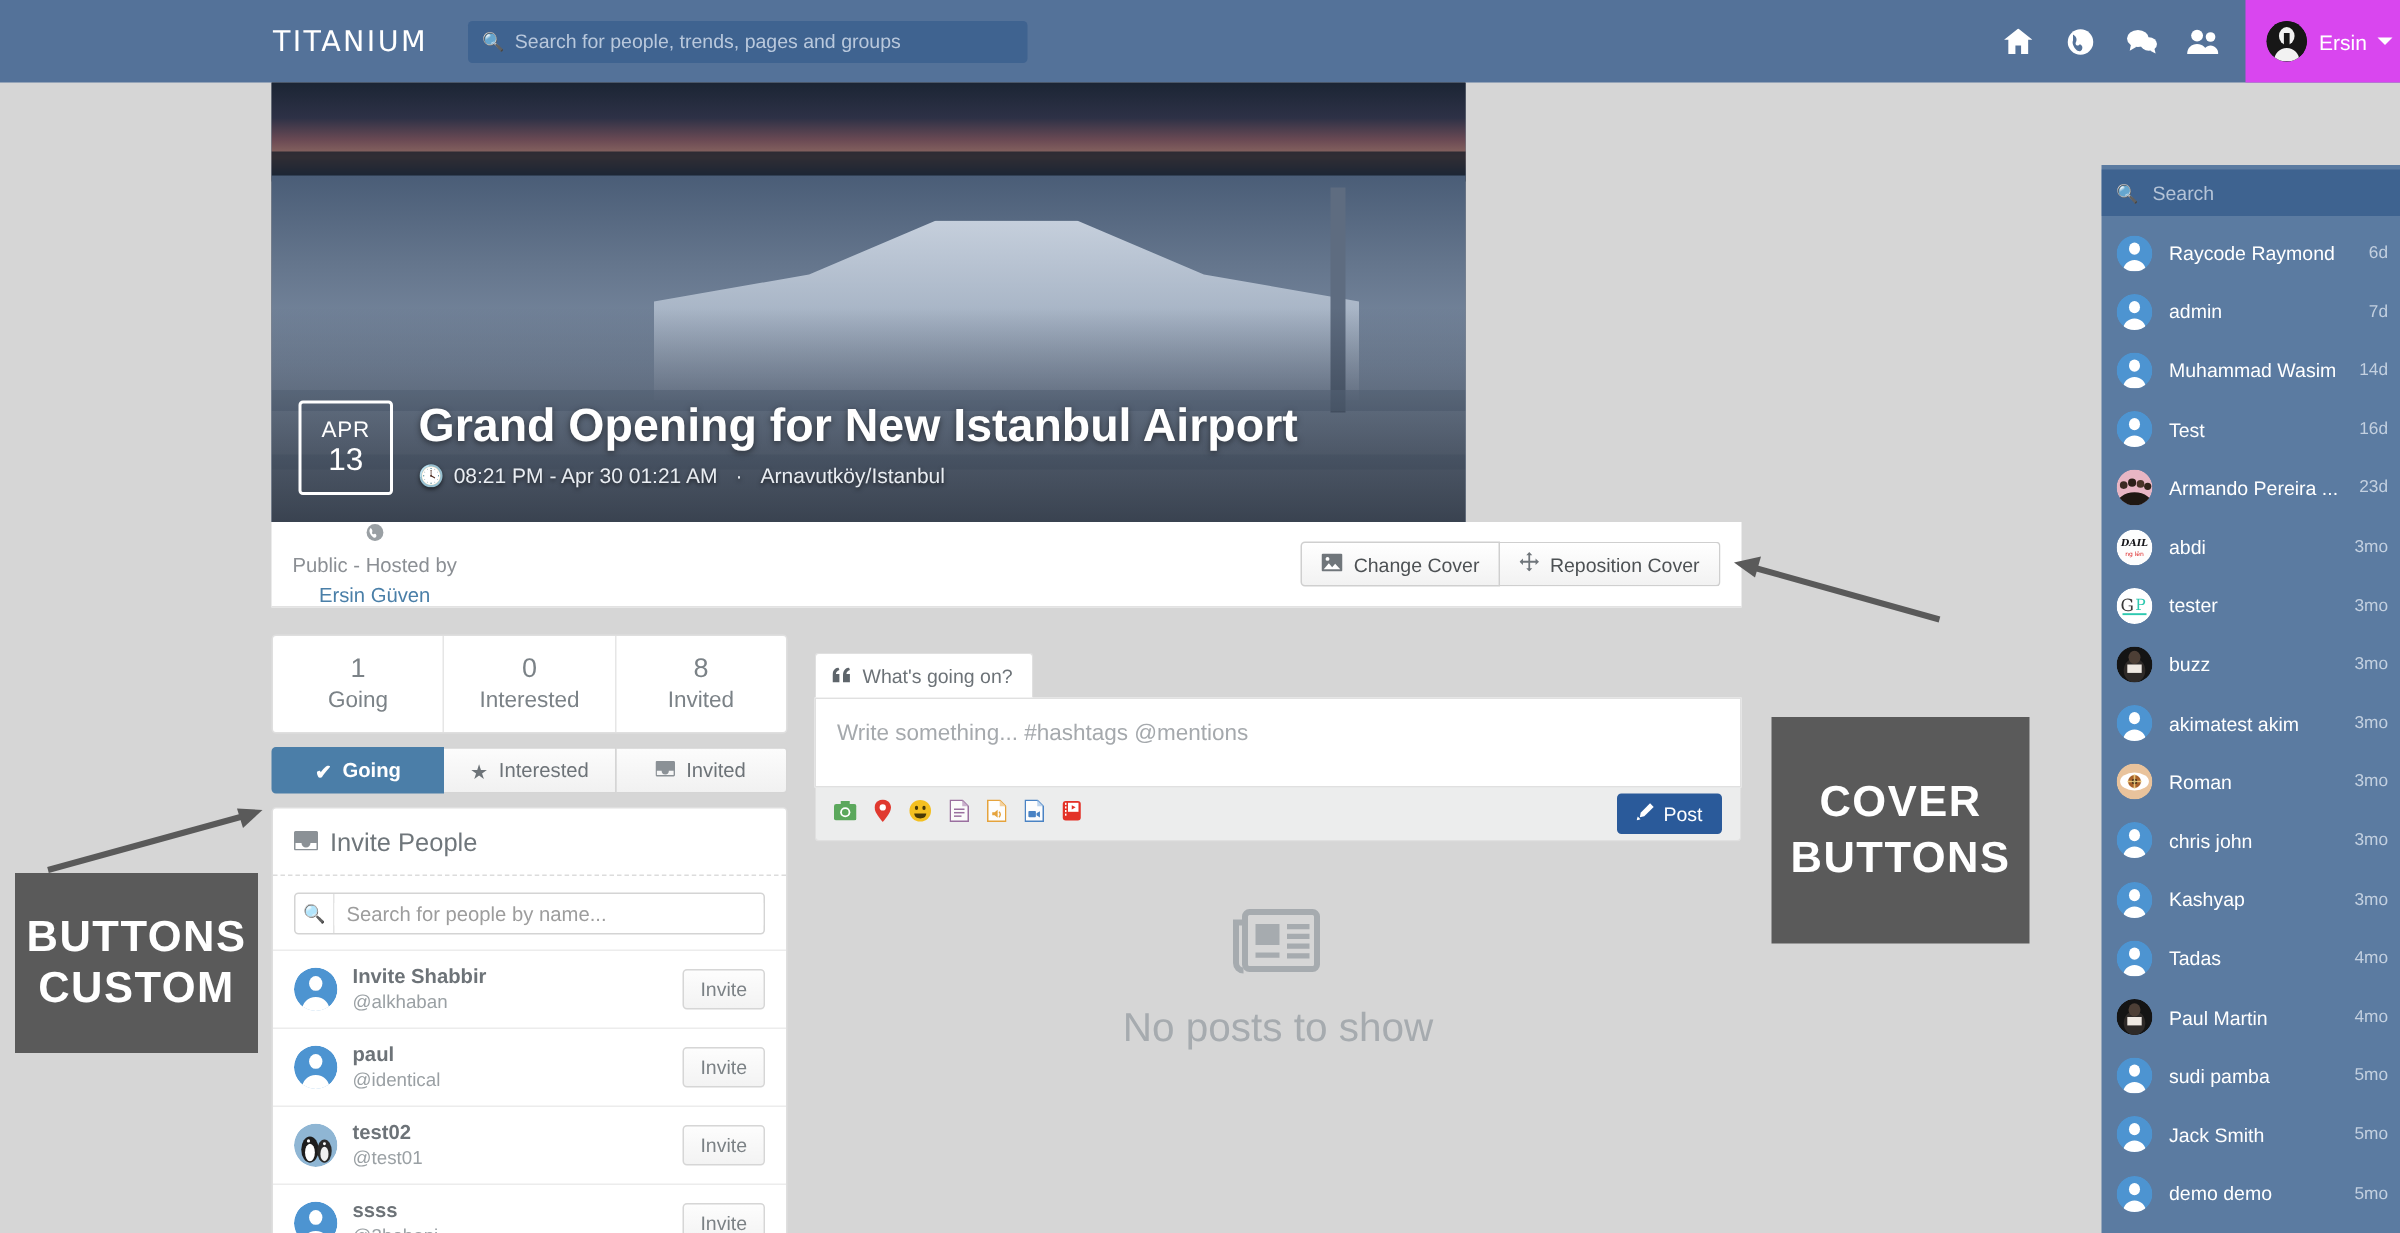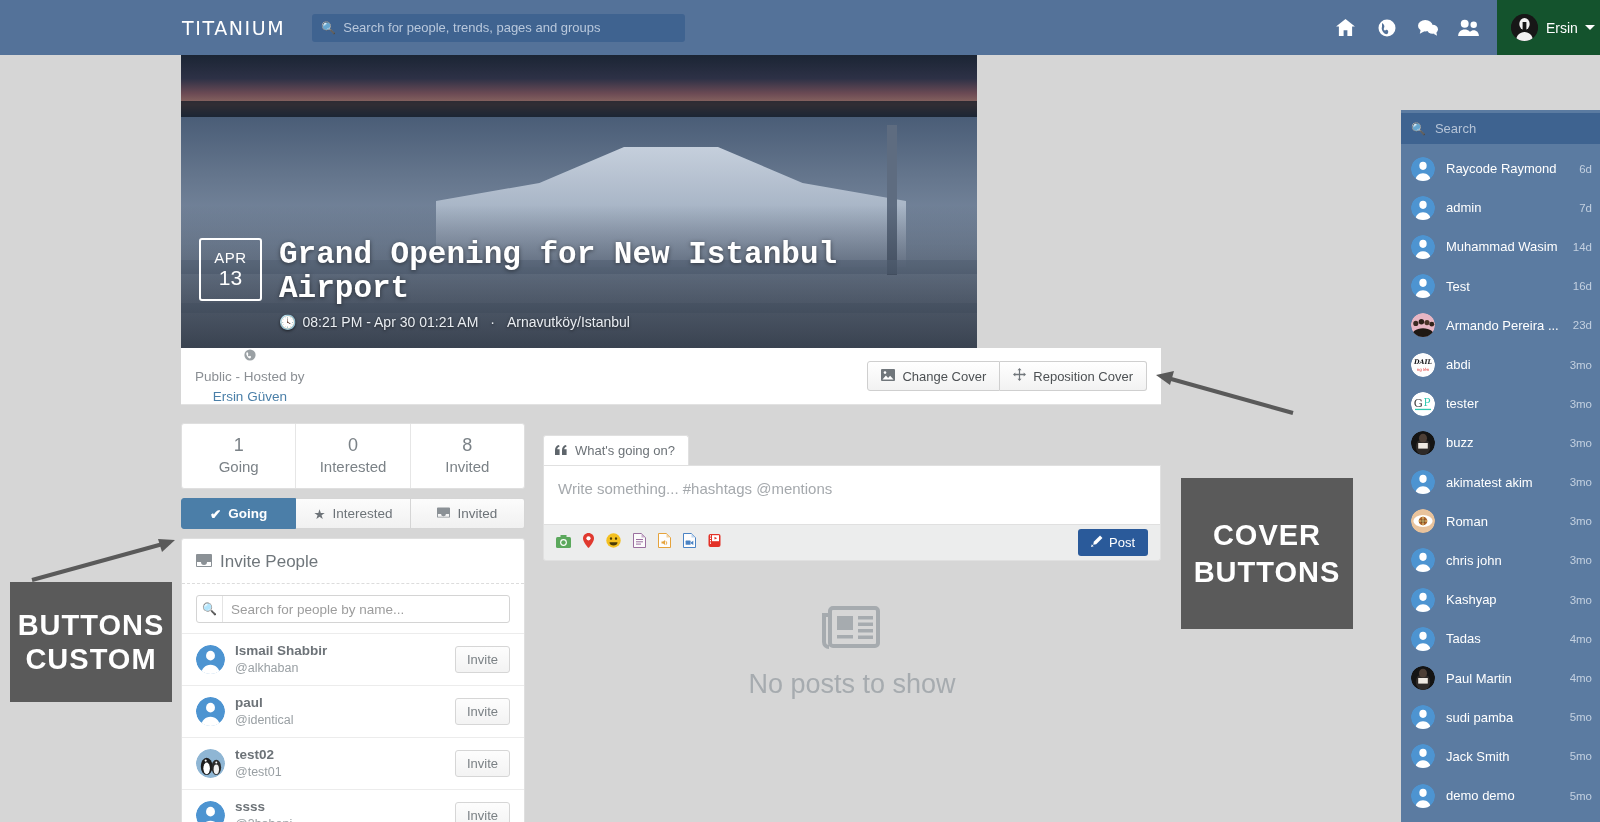--- a/index.html
+++ b/index.html
@@ -44,21 +44,21 @@
   .nav-right { margin-left: auto; display: flex; align-items: center; height: 55px; }
   .nav-icon {
     width: 31px; height: 55px;
     display: flex; align-items: center; justify-content: center;
     color: #ffffff; font-size: 17px;
     margin: 0 5px;
   }
   .nav-icon svg { fill: #ffffff; }
   .nav-user {
     display: flex; align-items: center;
-    background: #14532d;
+    background: #d946ef;
     height: 55px; padding: 0 18px 0 14px;
     margin-left: 8px; width: 103px;
   }
   .nav-user .avatar {
     width: 27px; height: 27px; border-radius: 50%;
     background: #1a1a1a;
     display: flex; align-items: center; justify-content: center;
     overflow: hidden; flex: none;
   }
   .nav-user .avatar svg { display:block; }
@@ -121,21 +121,21 @@
   .date-badge {
     width: 63px; height: 63px; border: 2px solid #fff; border-radius: 3px;
     display:flex; flex-direction: column; align-items:center; justify-content:center;
     color:#fff; margin-right: 17px; flex:none;
   }
   .date-badge .m { font-size: 15px; letter-spacing:.5px; line-height:1.15; }
   .date-badge .d { font-size: 21px; line-height:1.15; }
   .ev-title {
     color:#fff; font-size: 31px; font-weight: 600; line-height:1.1;
     text-shadow: 0 1px 4px rgba(0,0,0,.5);
-    font-family: Liberation Mono, monospace;
+    font-family: Liberation Sans, sans-serif;
   }
   .ev-meta {
     color:#e9edf2; font-size: 14px; margin-top: 8px;
     text-shadow: 0 1px 3px rgba(0,0,0,.6);
     display:flex; align-items:center; gap:6px;
   }
   .ev-meta .dot { margin: 0 6px; }
 
   
   .cover-bar {
@@ -460,21 +460,21 @@
       </div>
 
       <div id="people-list">
           <div class="prow">
             <div class="pav"><svg width="29" height="29" viewBox="0 0 30 30">
                 <circle cx="15" cy="15" r="15" fill="#4d94d1"></circle>
                 <ellipse cx="15" cy="11" rx="4.6" ry="5.1" fill="#fff"></ellipse>
                 <path fill="#fff" d="M5.4 30c0-5.4 4.3-9.6 9.6-9.6s9.6 4.2 9.6 9.6z"></path>
               </svg></div>
      <div class="pinfo">
-       <div class="pn">Ismail Shabbir</div>
+       <div class="pn">Invite Shabbir</div>
        <div class="pu">@alkhaban</div>
      </div>
      <div class="inv-btn">Invite</div>
           </div>
           <div class="prow">
             <div class="pav"><svg width="29" height="29" viewBox="0 0 30 30">
                 <circle cx="15" cy="15" r="15" fill="#4d94d1"></circle>
                 <ellipse cx="15" cy="11" rx="4.6" ry="5.1" fill="#fff"></ellipse>
                 <path fill="#fff" d="M5.4 30c0-5.4 4.3-9.6 9.6-9.6s9.6 4.2 9.6 9.6z"></path>
               </svg></div>

